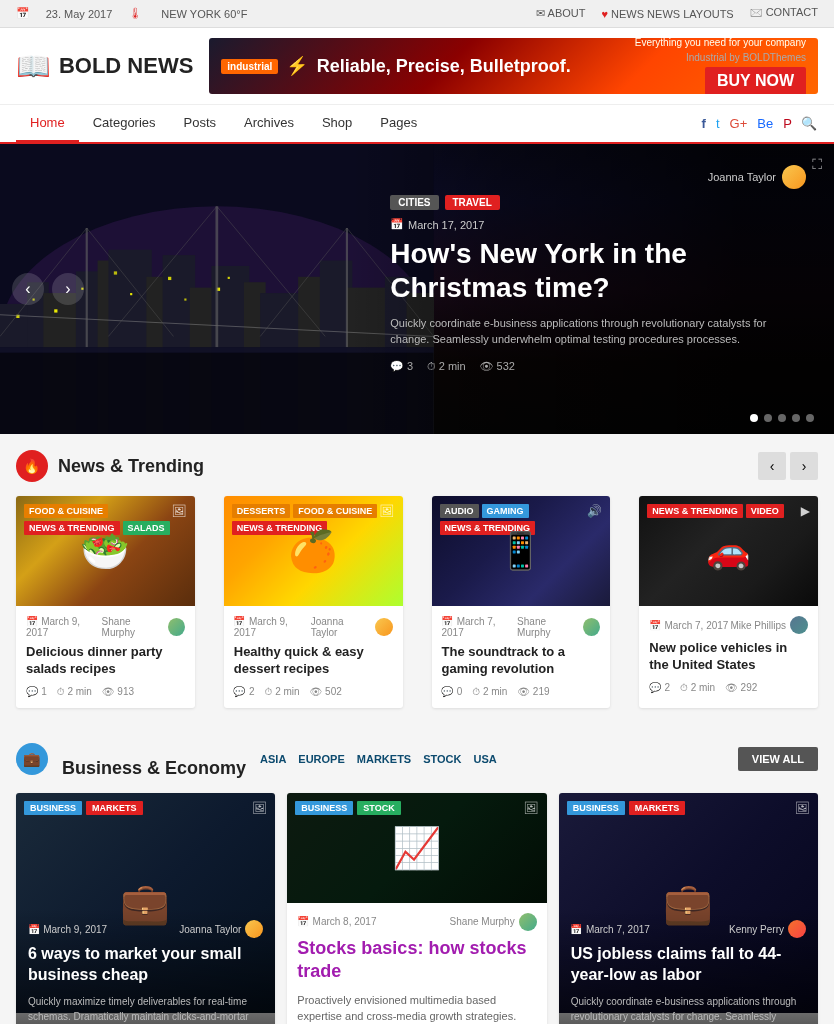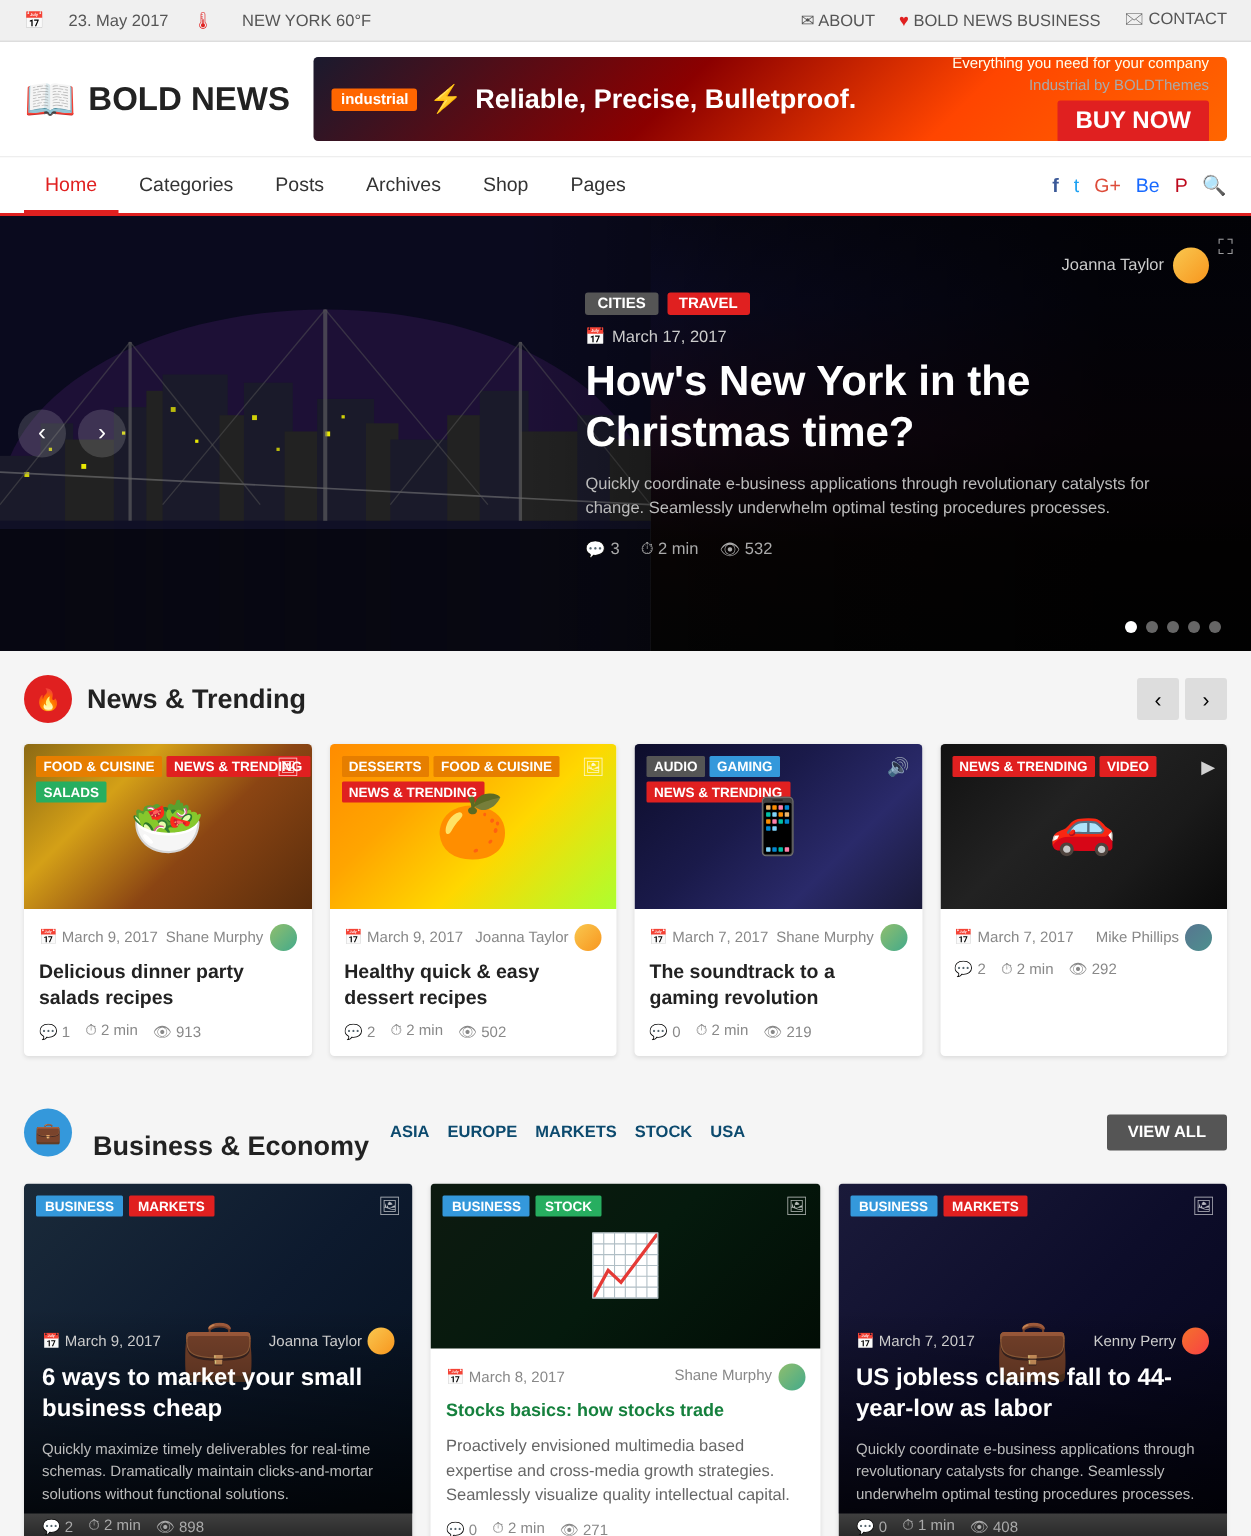--- a/index.html
+++ b/index.html
@@ -56,21 +56,21 @@
     .hero-fullscreen { position: absolute; top: 12px; right: 12px; color: rgba(255,255,255,0.6); font-size: 14px; cursor: pointer; }
 
     
     .section { padding: 16px; background: #f5f5f5; }
     .section-header { display: flex; align-items: center; justify-content: space-between; margin-bottom: 14px; }
     .section-title { display: flex; align-items: center; gap: 10px; font-size: 18px; font-weight: bold; color: #222; }
     .section-icon { width: 32px; height: 32px; border-radius: 50%; background: #e02020; display: flex; align-items: center; justify-content: center; color: #fff; font-size: 14px; }
     .section-nav { display: flex; gap: 4px; }
     .section-nav-btn { width: 28px; height: 28px; background: #ddd; border: none; cursor: pointer; font-size: 14px; display: flex; align-items: center; justify-content: center; border-radius: 2px; }
 
-    .cards-grid { display: grid; grid-template-columns: repeat(4, 1fr); gap: 12px; }
+    .cards-grid { display: grid; grid-template-columns: repeat(4, 1fr); gap: 29px; }
     .card { background: #fff; border-radius: 3px; overflow: hidden; box-shadow: 0 1px 3px rgba(0,0,0,0.1); }
     .card-thumb { position: relative; height: 110px; overflow: hidden; }
     .card-tags { position: absolute; top: 8px; left: 8px; display: flex; flex-wrap: wrap; gap: 3px; }
     .card-tag { padding: 2px 5px; font-size: 9px; font-weight: bold; color: #fff; border-radius: 1px; text-transform: uppercase; }
     .card-tag.food { background: #e67e00; }
     .card-tag.news { background: #e02020; }
     .card-tag.salads { background: #27ae60; }
     .card-tag.desserts { background: #e67e00; }
     .card-tag.audio { background: #555; }
     .card-tag.gaming { background: #3498db; }
@@ -98,21 +98,21 @@
     .bcard-thumb { position: relative; height: 160px; overflow: hidden; }
     .bcard-tags { position: absolute; top: 8px; left: 8px; display: flex; gap: 4px; }
     .bcard-tag { padding: 2px 6px; font-size: 9px; font-weight: bold; color: #fff; border-radius: 1px; text-transform: uppercase; }
     .bcard-tag.business { background: #3498db; }
     .bcard-tag.markets { background: #e02020; }
     .bcard-tag.stock { background: #27ae60; }
     .bcard-body { padding: 10px; }
     .bcard-meta-top { display: flex; justify-content: space-between; align-items: center; margin-bottom: 6px; font-size: 10px; color: #888; }
     .bcard-author { display: flex; align-items: center; gap: 4px; }
     .bcard-avatar { width: 18px; height: 18px; border-radius: 50%; background: #aaa; display: inline-block; }
-    .bcard-title { font-size: 12px; font-weight: bold; color: #15803d; line-height: 1.3; margin-bottom: 8px; }
+    .bcard-title { font-size: 18px; font-weight: bold; color: #a21caf; line-height: 1.3; margin-bottom: 8px; }
     .bcard-desc { font-size: 11px; color: #666; line-height: 1.5; margin-bottom: 8px; }
     .bcard-footer { display: flex; gap: 10px; color: #888; font-size: 10px; }
     .bcard-footer span { display: flex; align-items: center; gap: 2px; }
 
     
     .av-joanna { background: linear-gradient(135deg, #f9c74f, #f8961e); }
     .av-shane { background: linear-gradient(135deg, #90be6d, #43aa8b); }
     .av-mike { background: linear-gradient(135deg, #577590, #4d908e); }
     .av-kenny { background: linear-gradient(135deg, #f3722c, #f94144); }
 
@@ -146,21 +146,21 @@
     <span class="weather-icon">🌡</span>
     <span>NEW YORK 60°F</span>
   </div>
   <div class="top-bar-right">
     <a href="#">
       <span>✉</span>
       <span>ABOUT</span>
     </a>
     <a href="#">
       <span style="color:#e02020;">♥</span>
-      <span>BOLD NEWS BUSINESS</span>
+      <span>NEWS NEWS LAYOUTS</span>
     </a>
     <a href="#">
       <span>🖂</span>
       <span>CONTACT</span>
     </a>
   </div>
 </div>
 
 <div class="header">
   <a href="#" class="logo">
@@ -400,20 +400,21 @@
         <span class="card-img-icon">▶</span>
       </div>
       <div class="card-body">
         <div class="card-meta-top">
           <span>📅 March 7, 2017</span>
           <div class="card-author-wrap">
             <span>Mike Phillips</span>
             <span class="card-avatar av-mike"></span>
           </div>
         </div>
+        <div class="card-title">New police vehicles in the United States</div>
         <div class="card-footer">
           <span>💬 2</span>
           <span>⏱ 2 min</span>
           <span>👁 292</span>
         </div>
       </div>
     </div>
   </div>
 </div>
 

